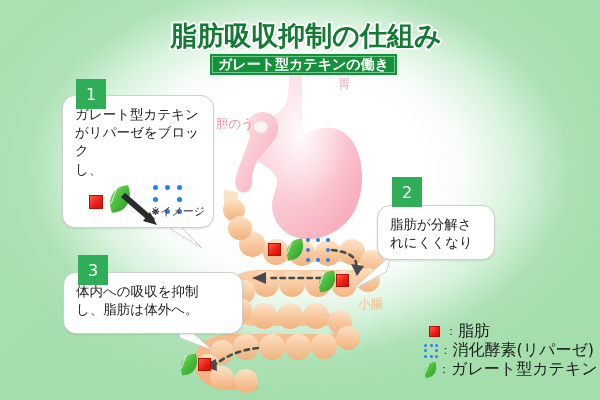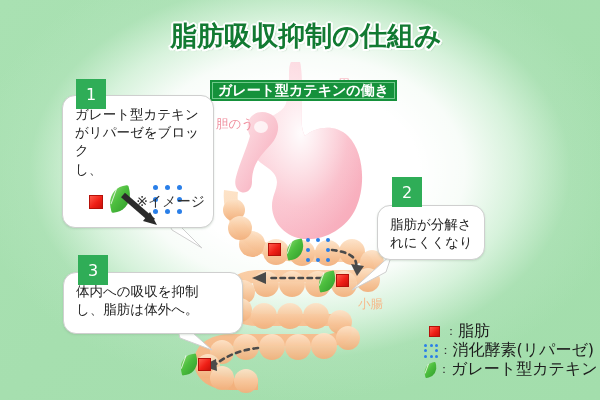--- a/index.html
+++ b/index.html
@@ -39,21 +39,21 @@
       2px 2px 1px rgba(120,170,130,0.55);
     white-space: nowrap;
   }
   #subtitle-box {
     margin-left: 7px;
     background: #15913b;
     border: 1px solid #15913b;
     box-shadow: inset 0 0 0 1px #15913b, inset 0 0 0 2px #6fc98a;
     padding: 2px 7px 3px 7px;
     height: 19px;
-    display: flex; align-items: flex-start; margin-top: 26px;
+    display: flex; align-items: flex-start;
   }
   #subtitle-text {
     color: #ffffff;
     font-size: 14px;
     font-weight: bold;
     white-space: nowrap;
     line-height: 1;
   }
 
   
@@ -77,29 +77,29 @@
     width: 30px; height: 30px;
     background: #2fad57;
     color: #ffffff;
     font-size: 16px;
     display: flex; align-items: center; justify-content: center;
     z-index: 6;
   }
 
   #callout-1 { left: 62px; top: 95px; width: 152px; height: 133px; }
   #badge-1   { left: 76px; top: 79px; }
-  #callout-2 { left: 377px; top: 205px; width: 108px; height: 55px; }
+  #callout-2 { left: 377px; top: 205px; width: 118px; height: 55px; }
   #badge-2   { left: 392px; top: 177px; }
   #callout-3 { left: 63px; top: 272px; width: 180px; height: 62px; }
   #badge-3   { left: 78px; top: 255px; }
 
   .note {
     position: absolute;
-    right: 8px; bottom: 16px;
-    font-size: 14px;
+    right: 8px; bottom: 8px;
+    font-size: 11px;
     color: #333;
   }
 
   
   #c1-icons {
     position: absolute; left: 26px; top: 85px;
     width: 120px; height: 42px;
   }
 
   

